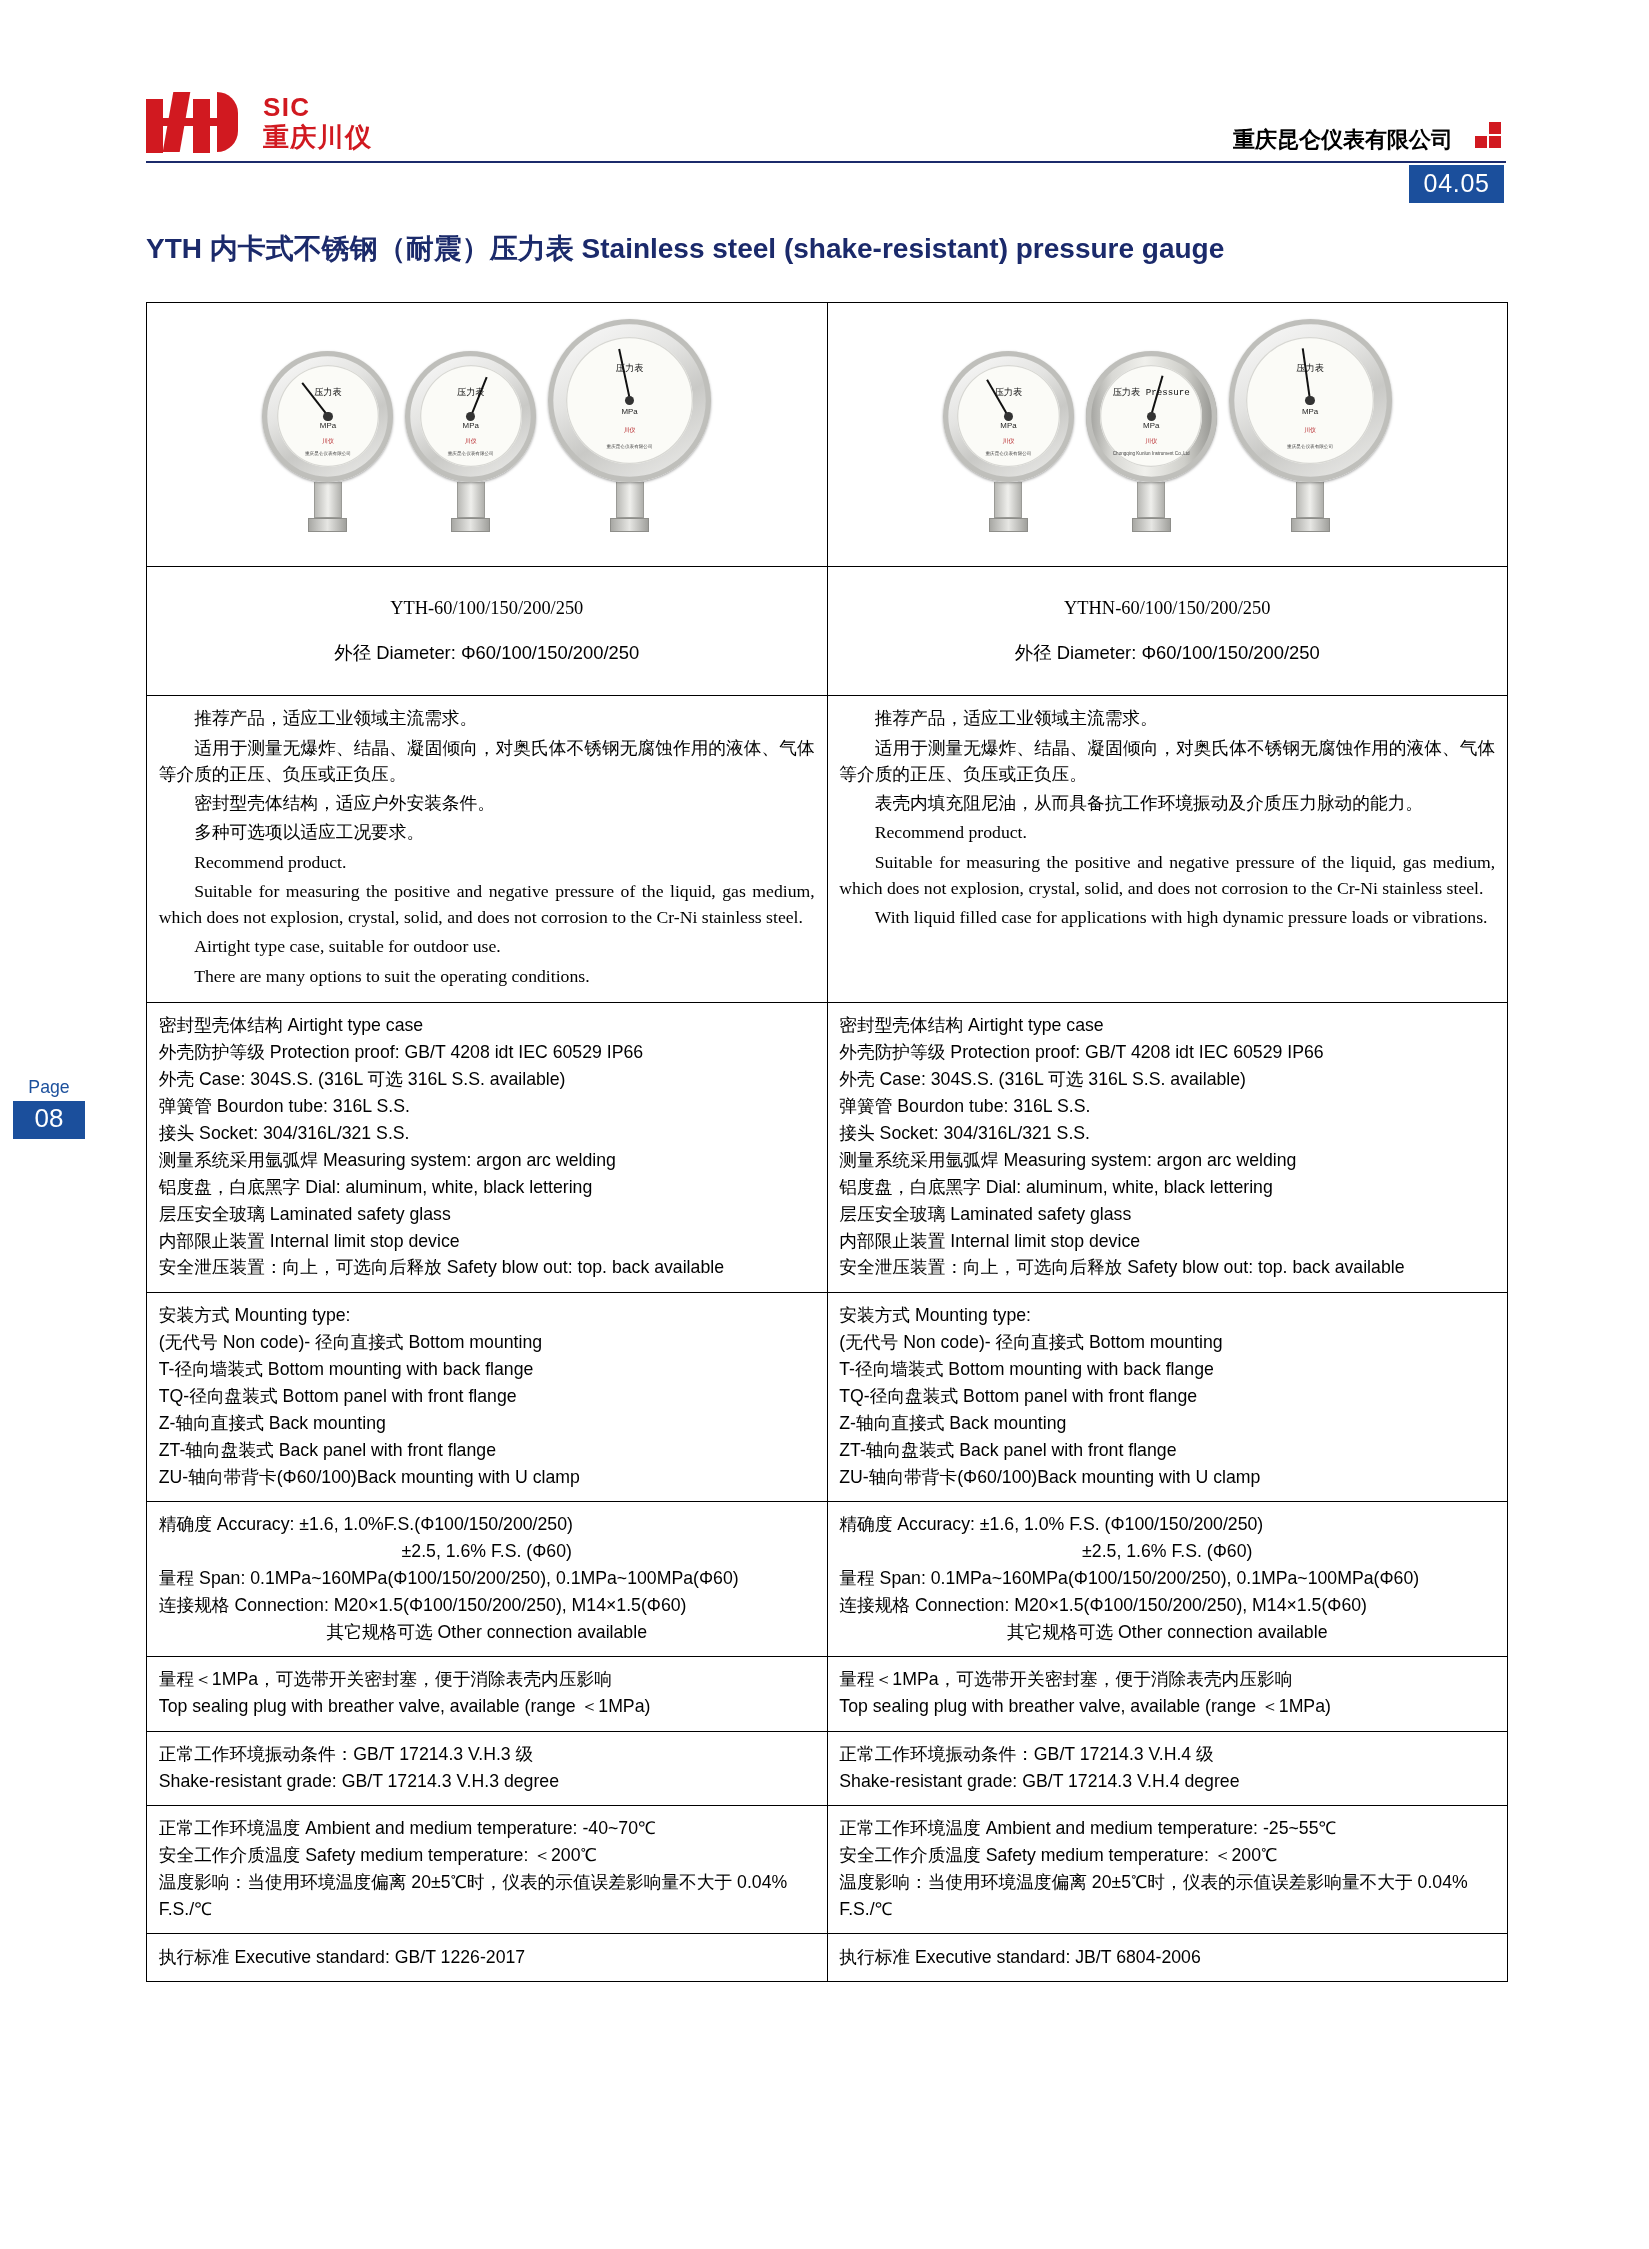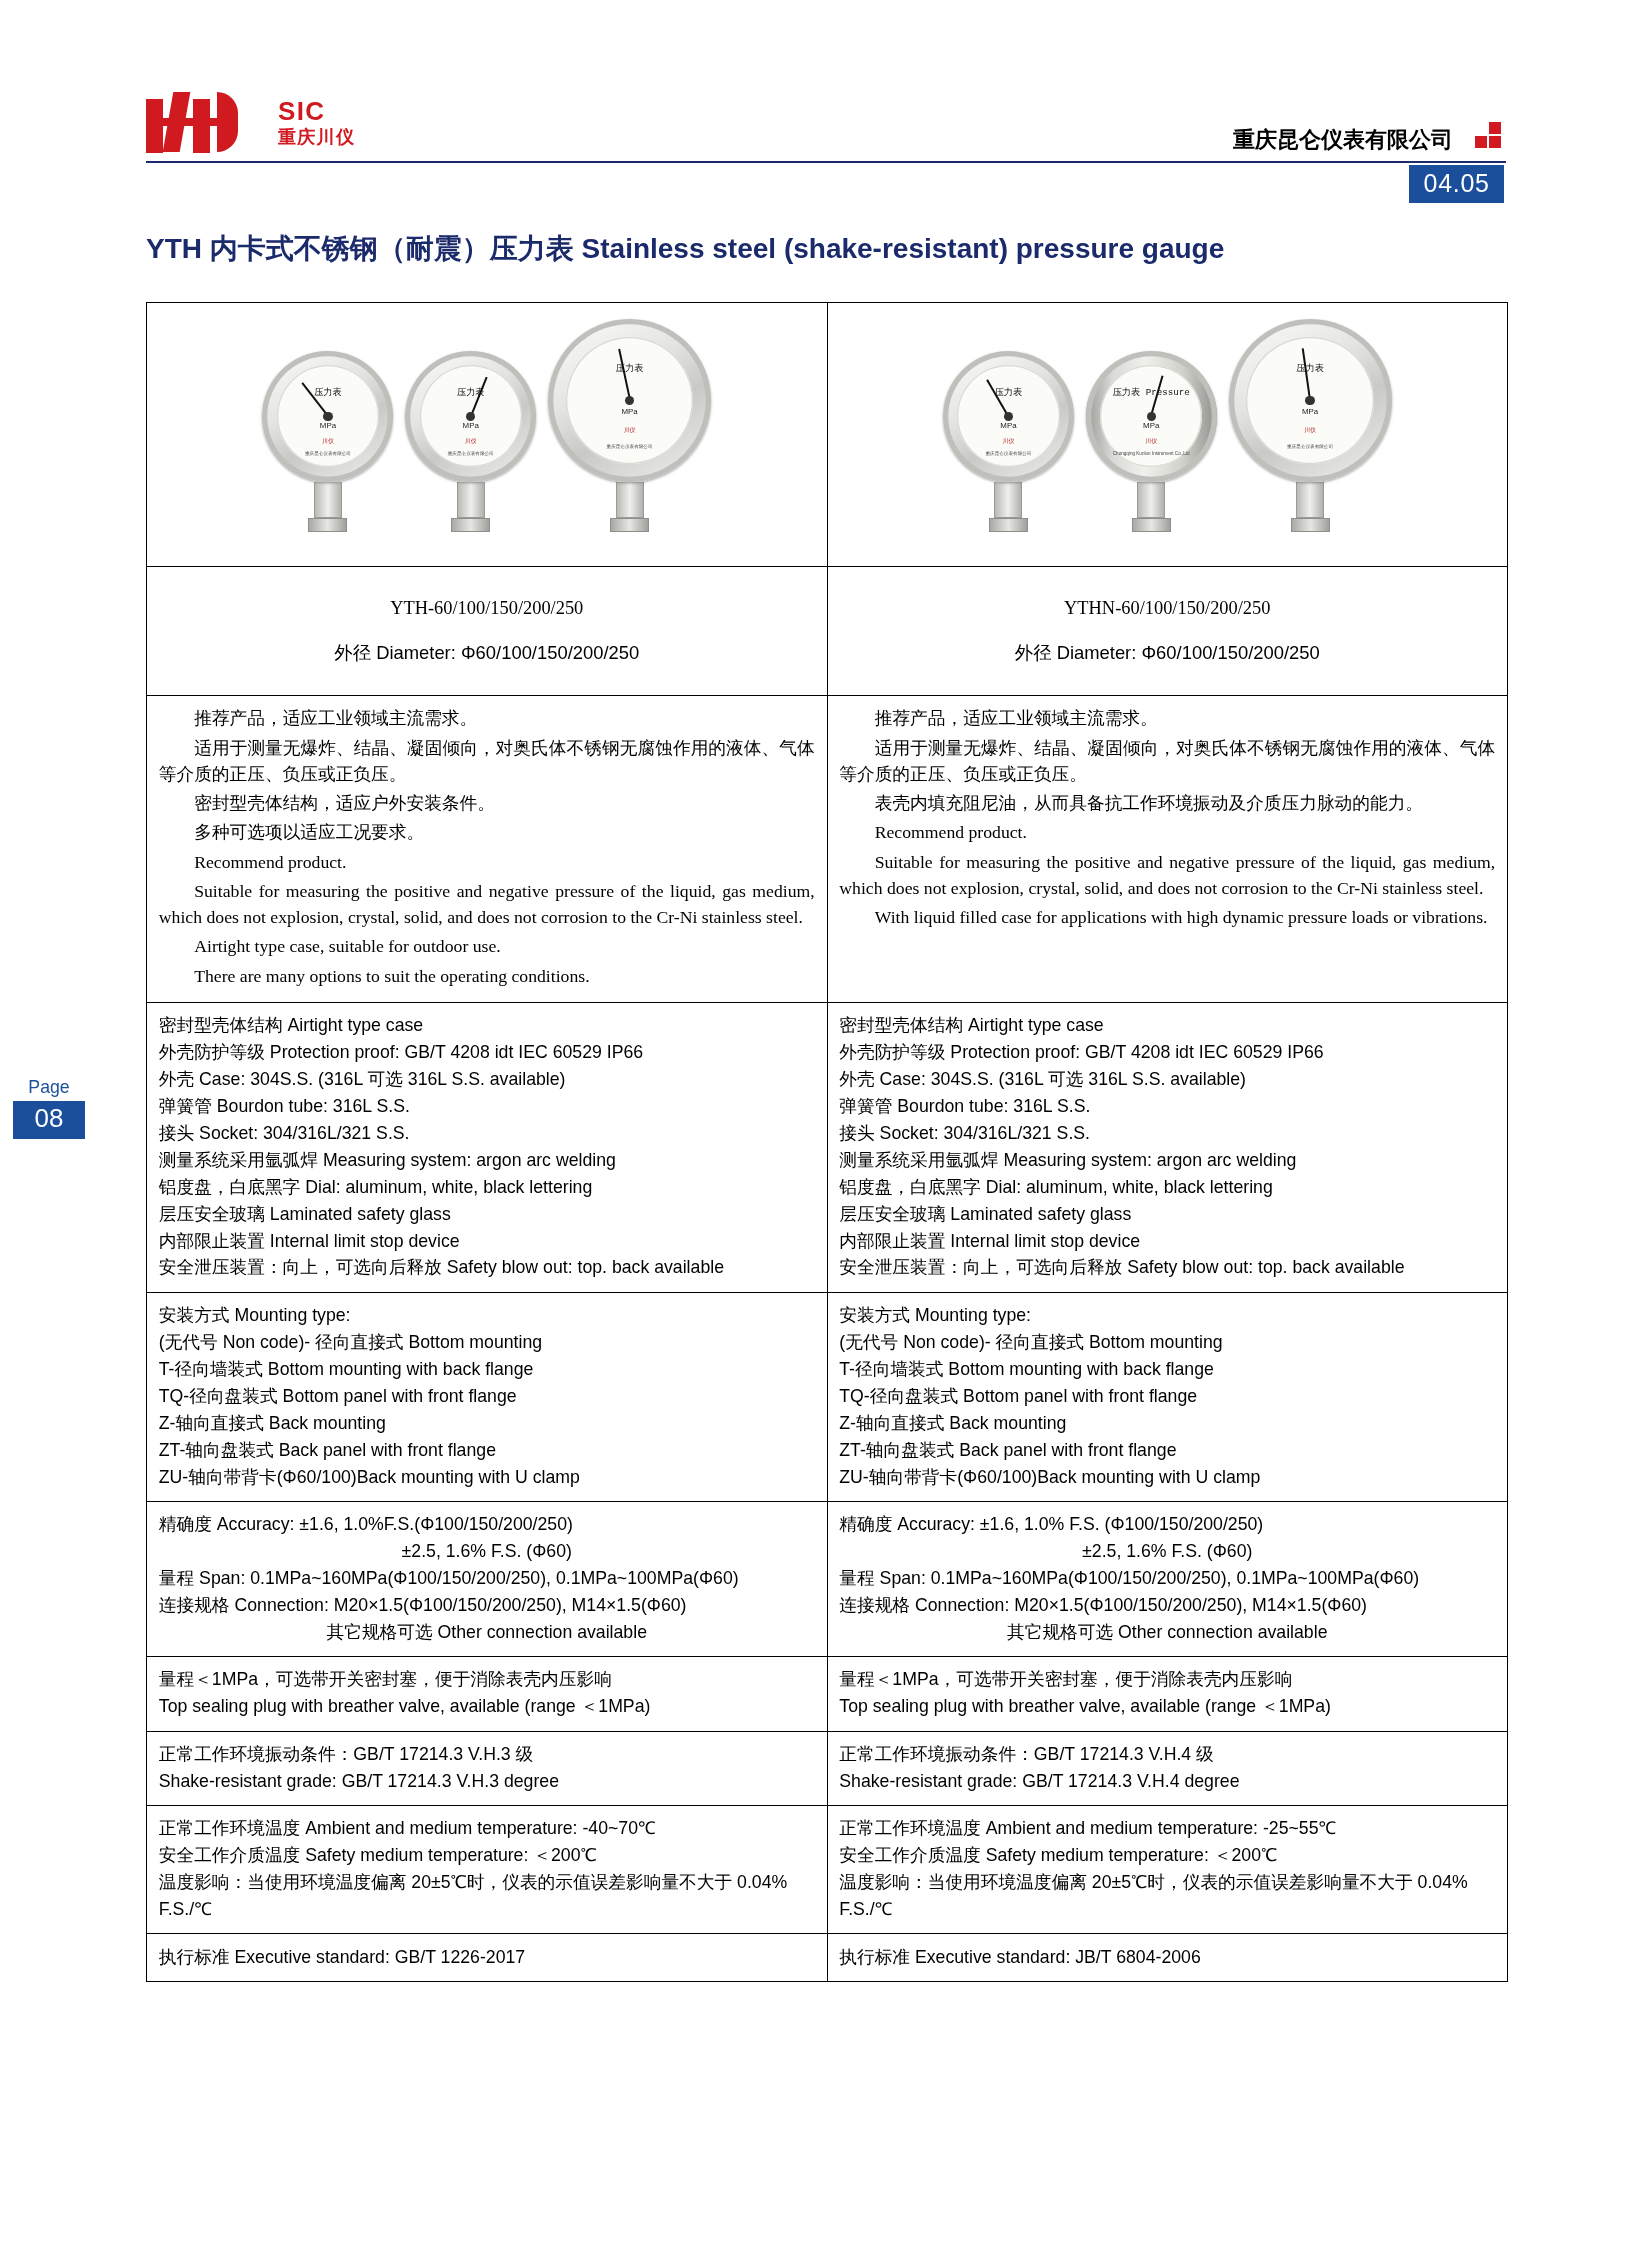--- a/index.html
+++ b/index.html
@@ -26,21 +26,21 @@
     left: 0; top: 0;
     width: 1650px;
     height: 190px;
   }
   .logo-block {
     position: absolute;
     left: 146px;
     top: 92px;
     display: flex;
     align-items: center;
-    gap: 22px;
+    gap: 7px;
   }
   .logo-mark {
     width: 110px;
     height: 60px;
     position: relative;
   }
   .logo-mark .bar {
     position: absolute;
     background: #d11920;
   }
@@ -50,21 +50,21 @@
   .logo-text .en {
     font-family: "Liberation Sans", sans-serif;
     font-weight: bold;
     font-size: 26px;
     color: #d11920;
     letter-spacing: 1.3px;
   }
   .logo-text .cn {
     font-family: "Liberation Sans", sans-serif;
     font-weight: bold;
-    font-size: 18px;
+    font-size: 26px;
     color: #d11920;
     letter-spacing: 1.3px;
     margin-top: 3.9px;
   }
   .header-rule {
     position: absolute;
     left: 146px;
     top: 161px;
     width: 1360px;
     height: 2px;

